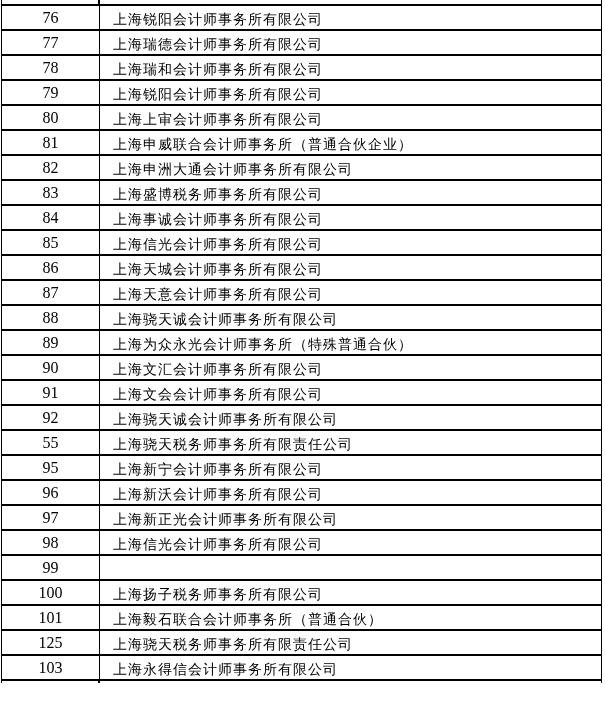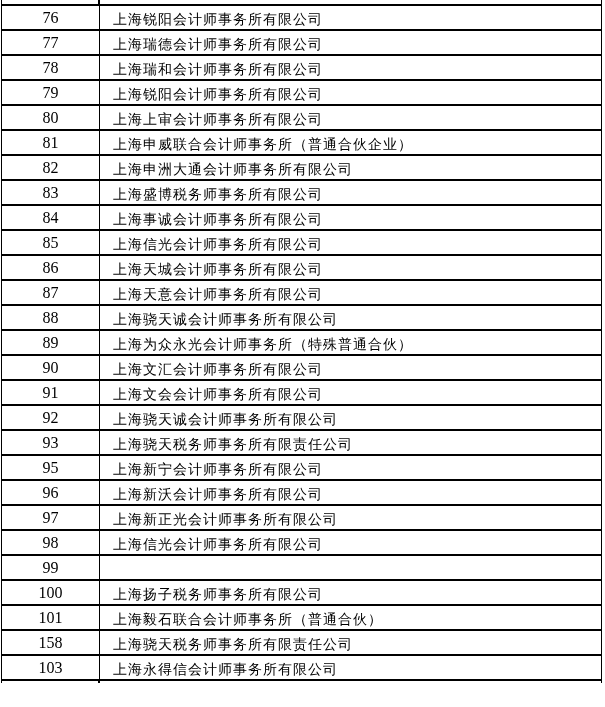--- a/index.html
+++ b/index.html
@@ -241,21 +241,21 @@
     <div class="cell-num">
       <span>92</span>
     </div>
     <div class="cell-name">
       <span>上海骁天诚会计师事务所有限公司</span>
     </div>
   </div>
 
   <div class="row">
     <div class="cell-num">
-      <span>93</span>
+      <span>55</span>
     </div>
     <div class="cell-name">
       <span>上海骁天税务师事务所有限责任公司</span>
     </div>
   </div>
 
 
   <div class="row">
     <div class="cell-num">
       <span>95</span>
@@ -311,21 +311,21 @@
     <div class="cell-num">
       <span>101</span>
     </div>
     <div class="cell-name">
       <span>上海毅石联合会计师事务所（普通合伙）</span>
     </div>
   </div>
 
   <div class="row">
     <div class="cell-num">
-      <span>158</span>
+      <span>125</span>
     </div>
     <div class="cell-name">
       <span>上海骁天税务师事务所有限责任公司</span>
     </div>
   </div>
 
   <div class="row">
     <div class="cell-num">
       <span>103</span>
     </div>

